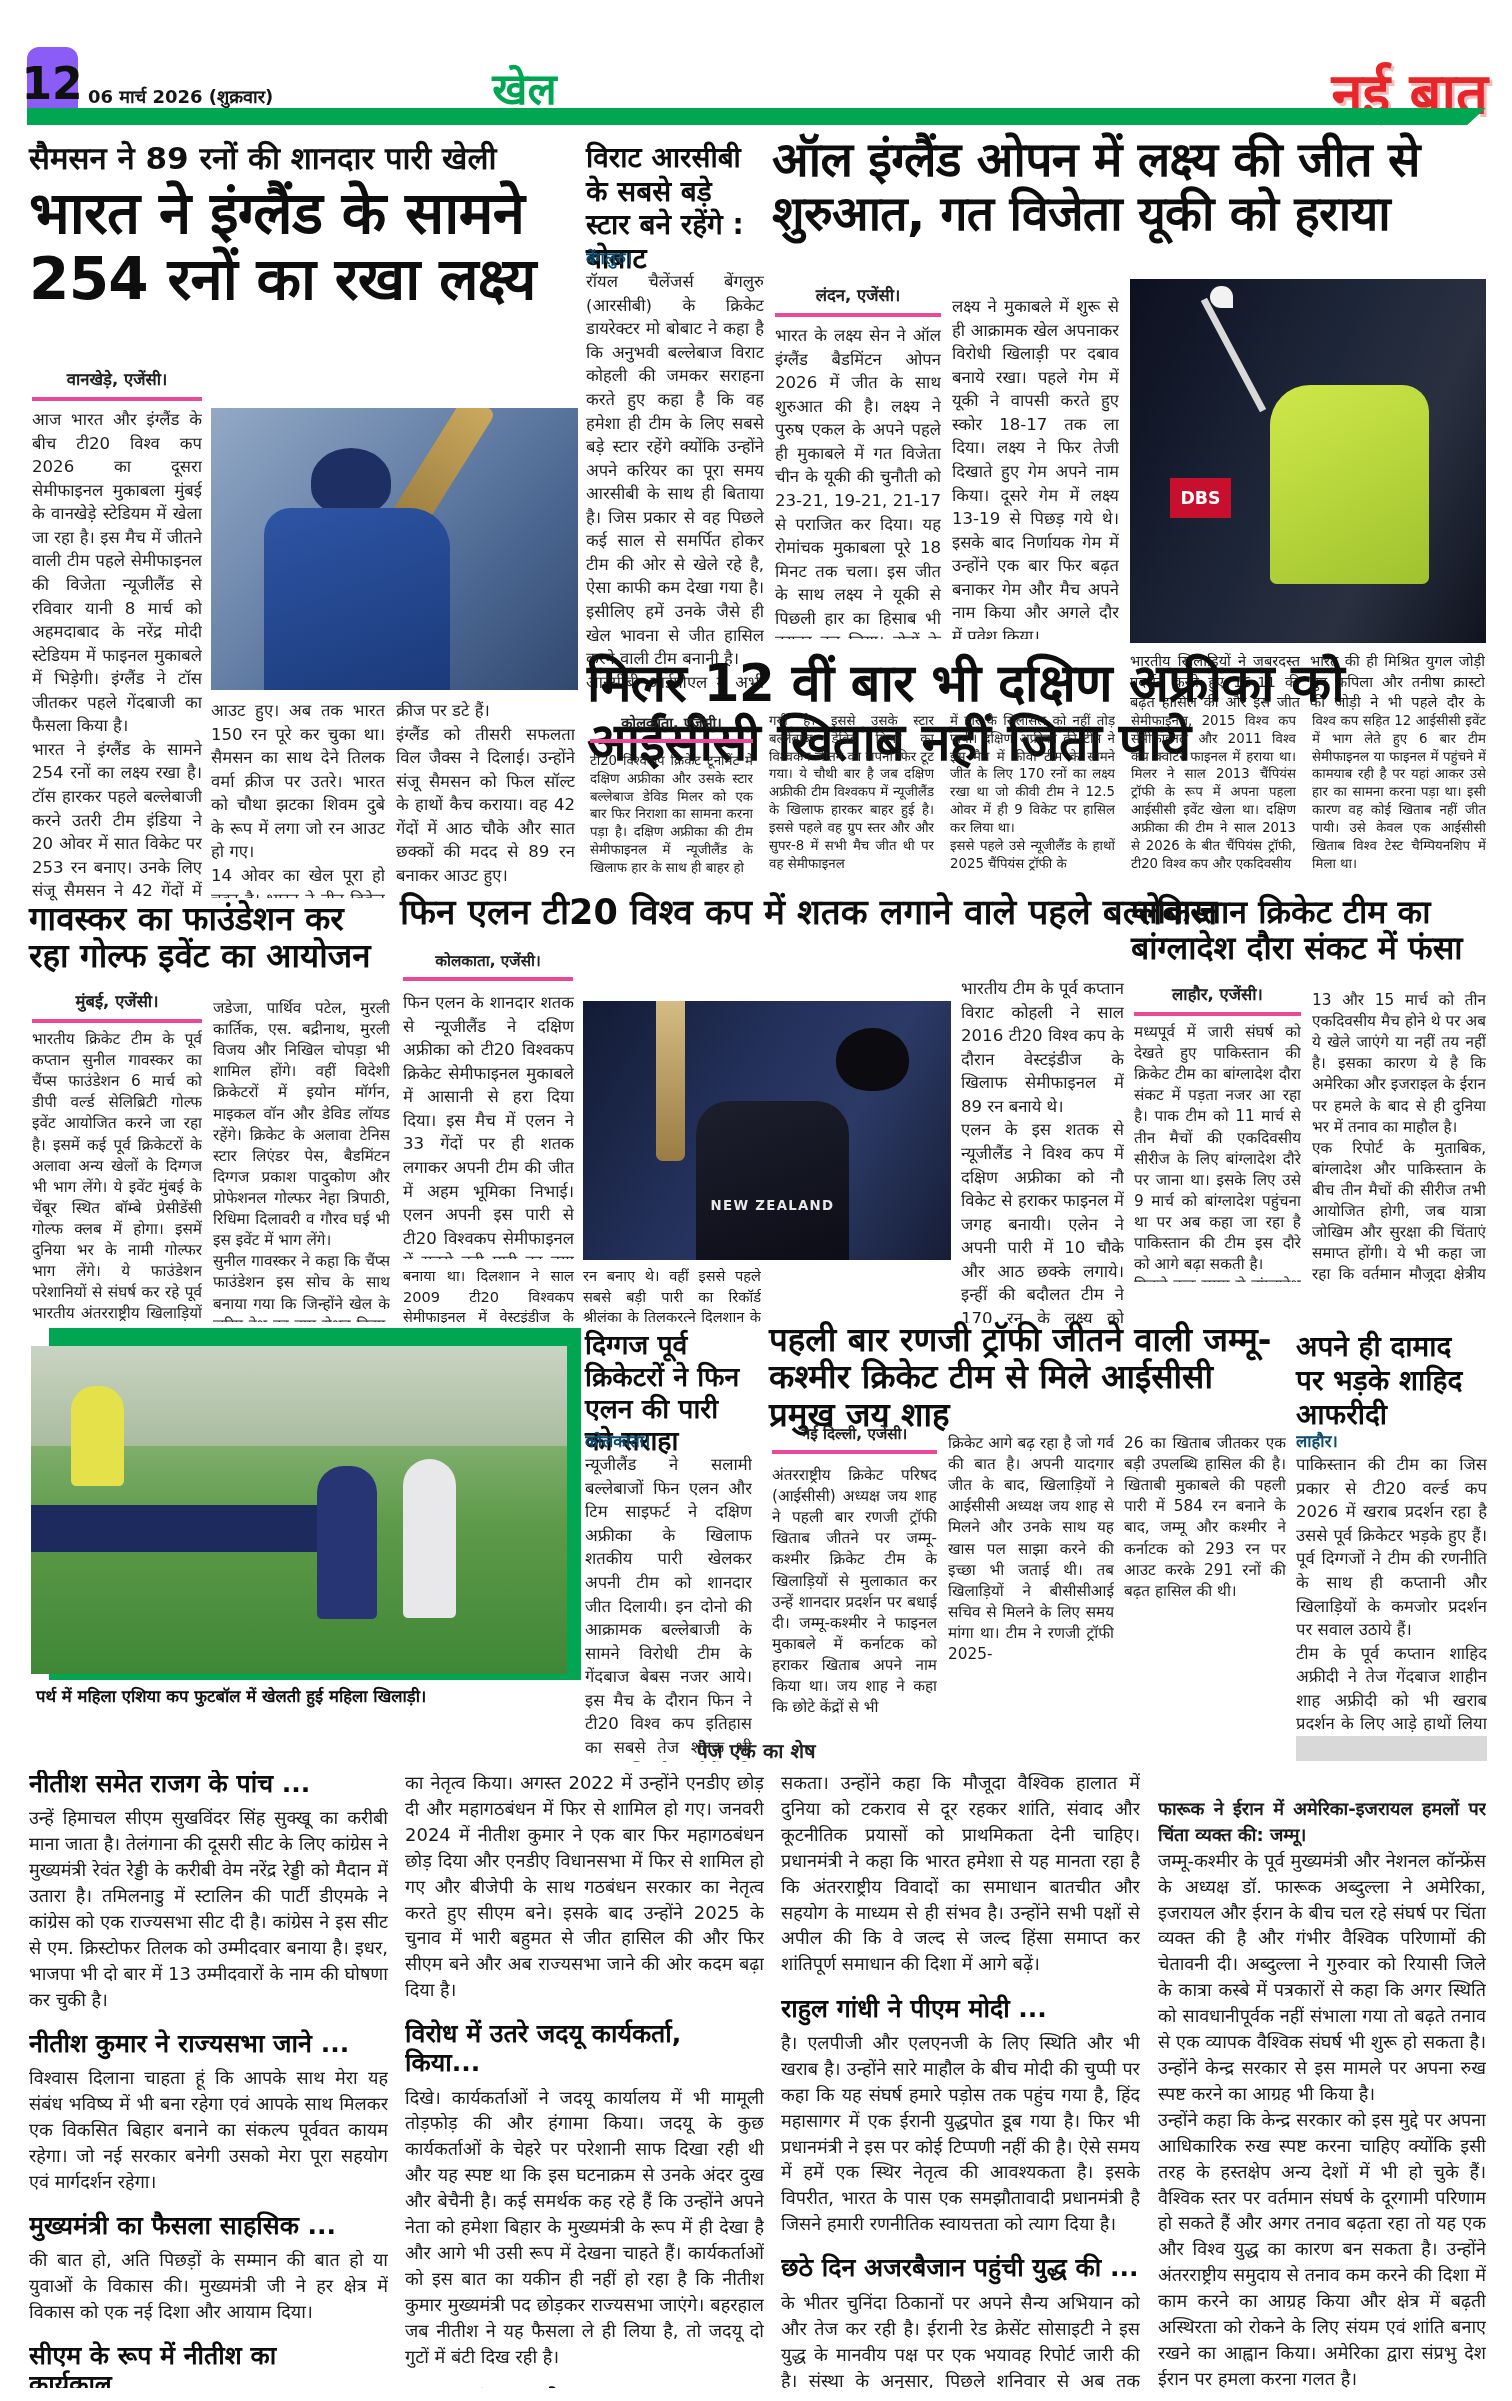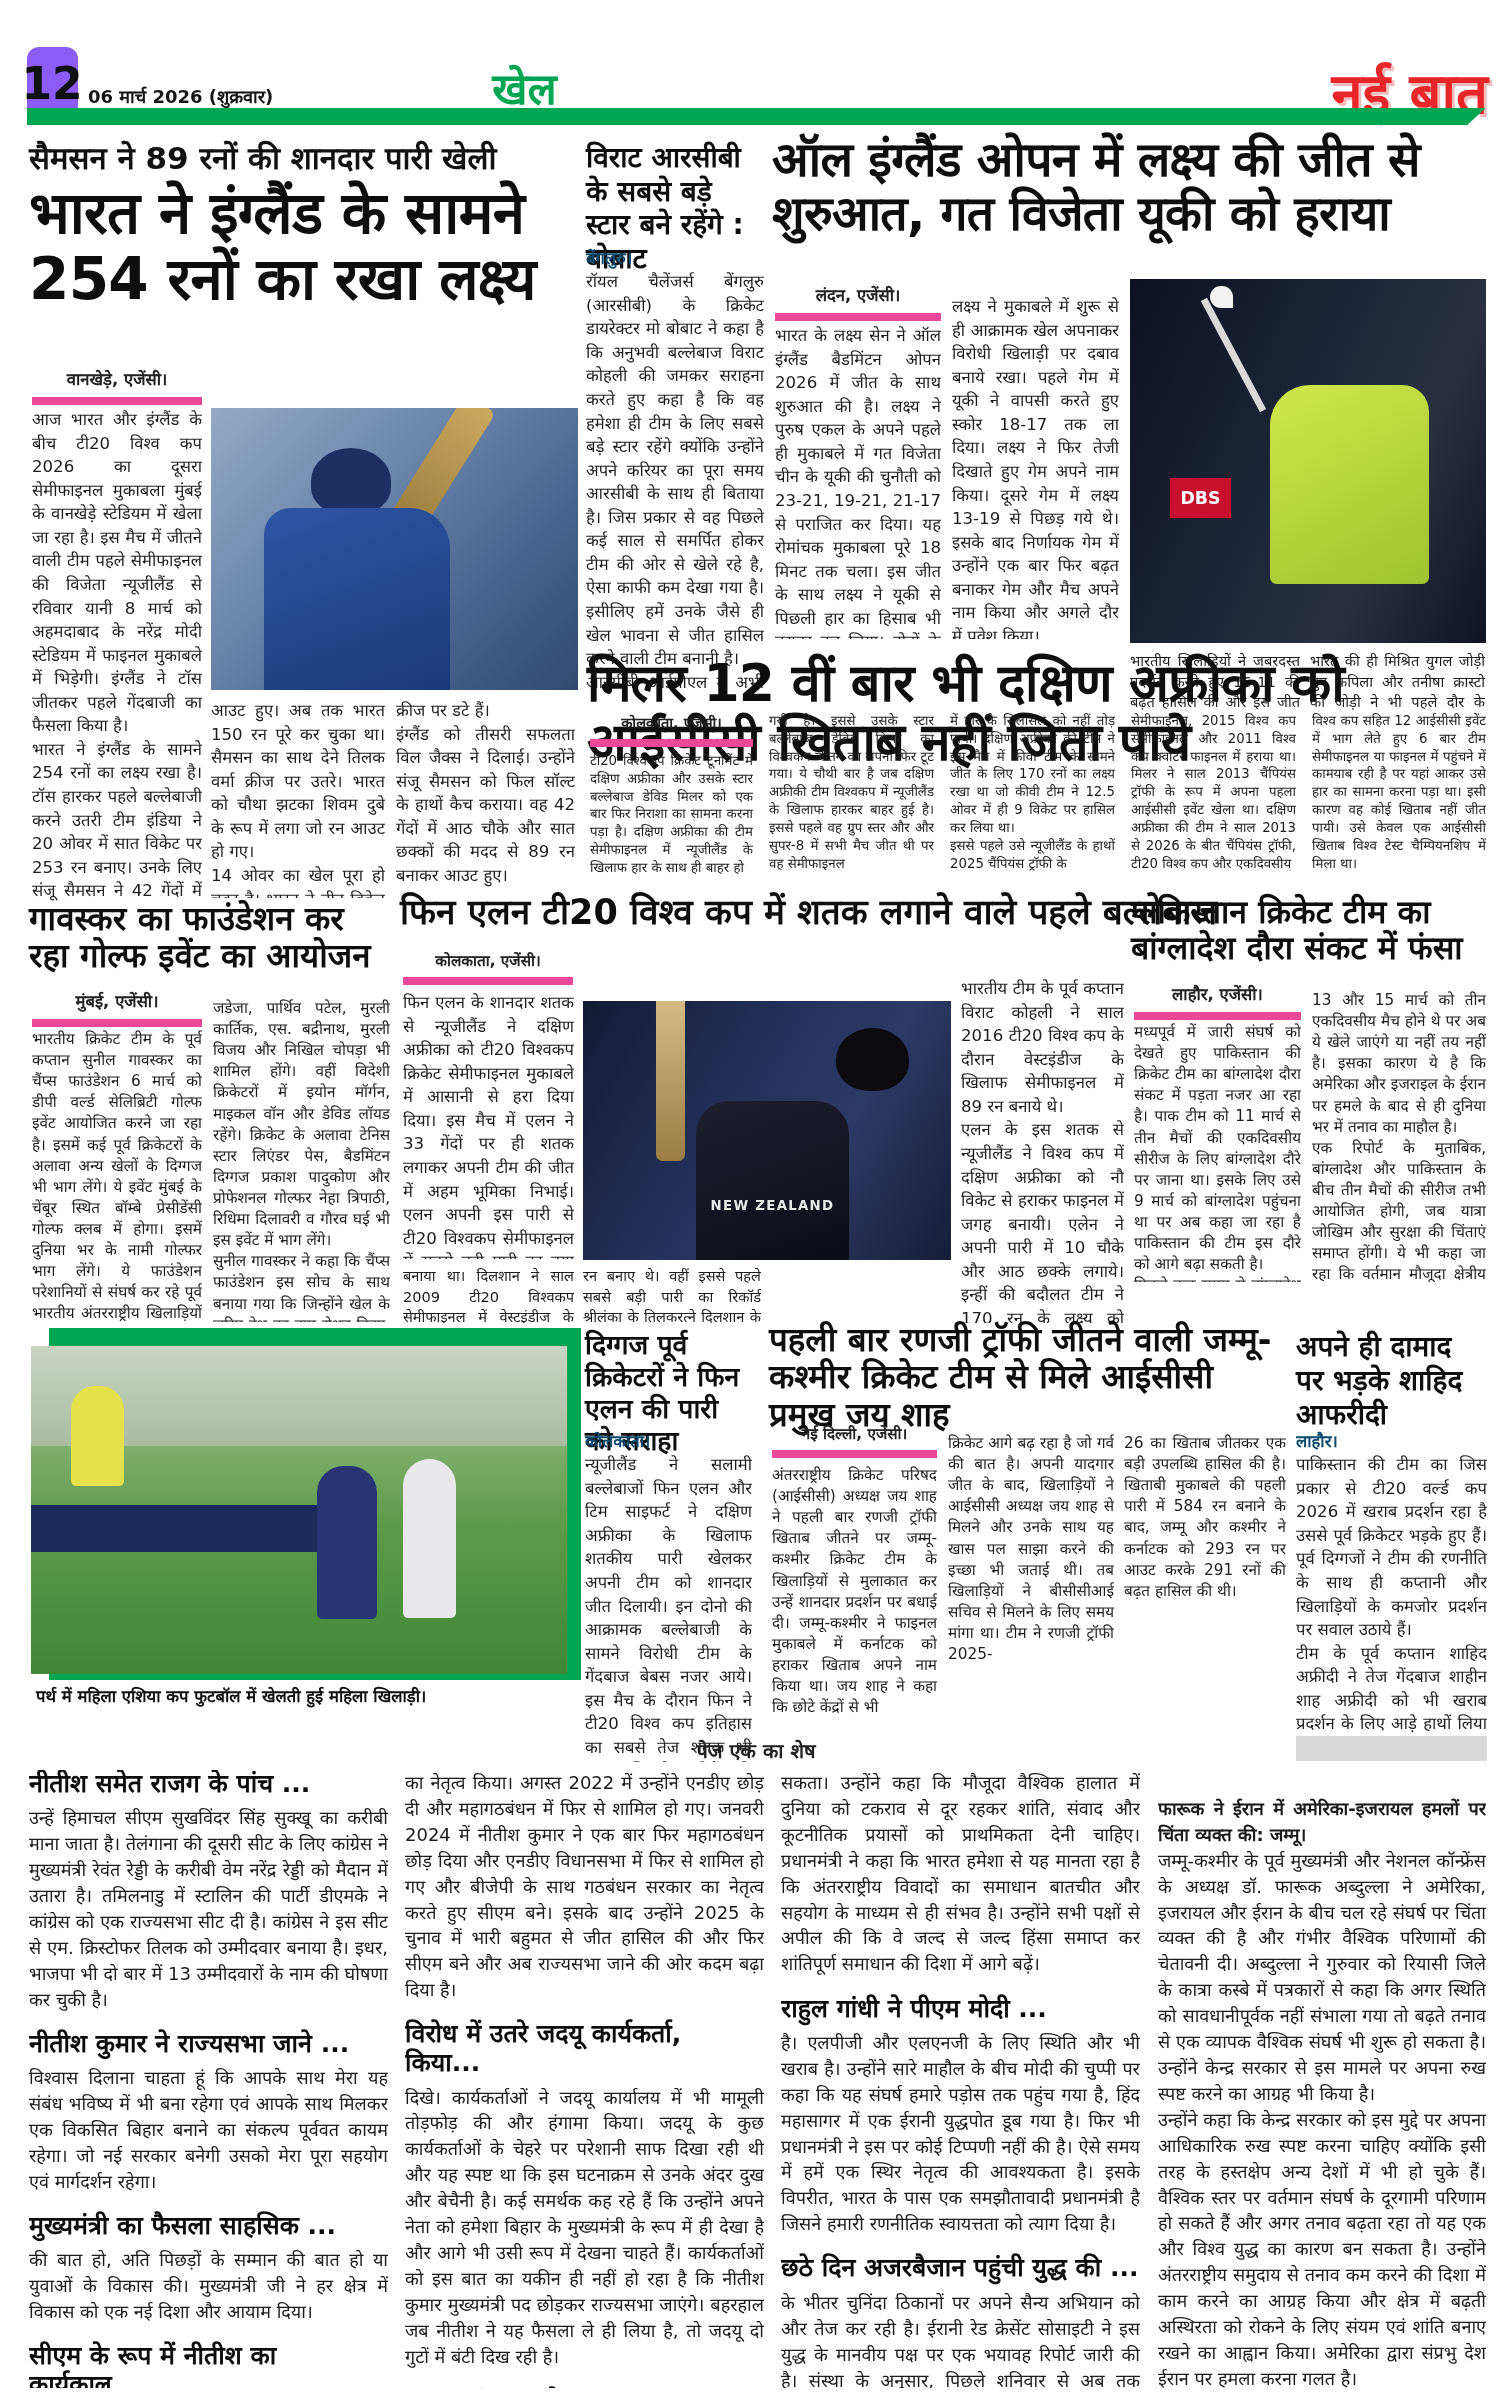--- a/index.html
+++ b/index.html
@@ -2,21 +2,21 @@
 <html style="font-size:10.6px"><head>
 <meta charset="utf-8">
 <style>
   html,body{margin:0;padding:0;background:#e8e8e8;}
   #page{position:relative;width:1512px;height:2401px;background:#ffffff;
         font-family:"DejaVu Sans",sans-serif;color:#1b1b1b;overflow:hidden;}
   .abs{position:absolute;}
   .hl{font-weight:700;color:#0e0e0e;line-height:1.13;letter-spacing:-0.7px;}
   .kicker{font-weight:700;color:#111;}
   .byline{font-weight:700;text-align:center;font-size:16.6px;color:#222;
-          border-bottom:8px solid #ec4899;padding-bottom:6.6px;}
+          border-bottom:4px solid #ec4899;padding-bottom:6.6px;}
   .body{font-size:16.6px;line-height:1.42;text-align:justify;overflow:hidden;
         white-space:pre-line;color:#1c1c1c;}
   .body b{color:#0c4a6e;}
   .small{font-size:13.3px;line-height:1.34;}
   .mid{font-size:15.3px;line-height:1.38;}
   .photo{position:absolute;overflow:hidden;}
   .ph-shape{position:absolute;}
   .greenband{background:#00A651;clip-path:polygon(0 0,100% 0,calc(100% - 18.6px) 100%,0 100%);}
   .caption{font-weight:700;font-size:16.6px;color:#111;}
   .cont-col{overflow:hidden;}

